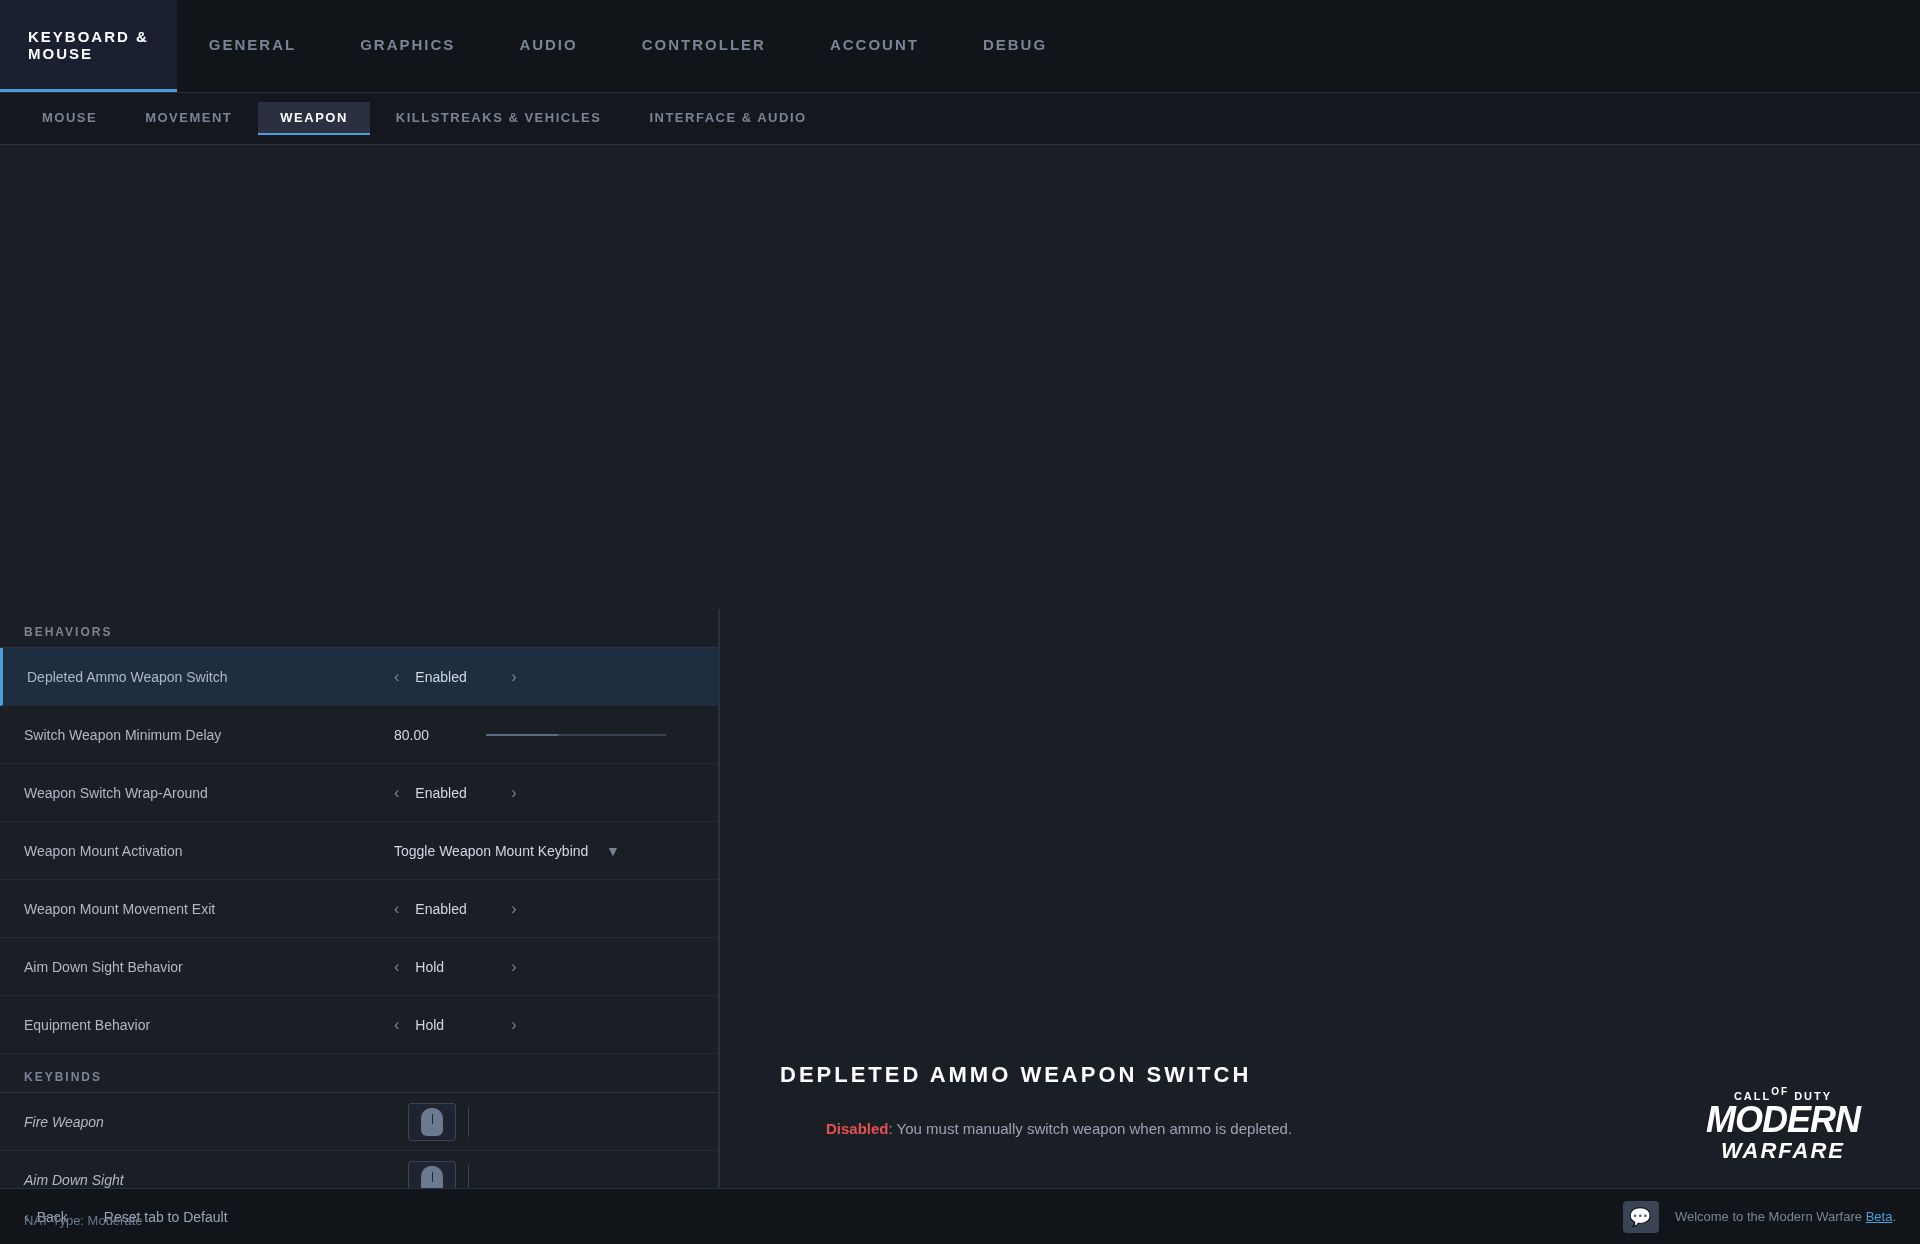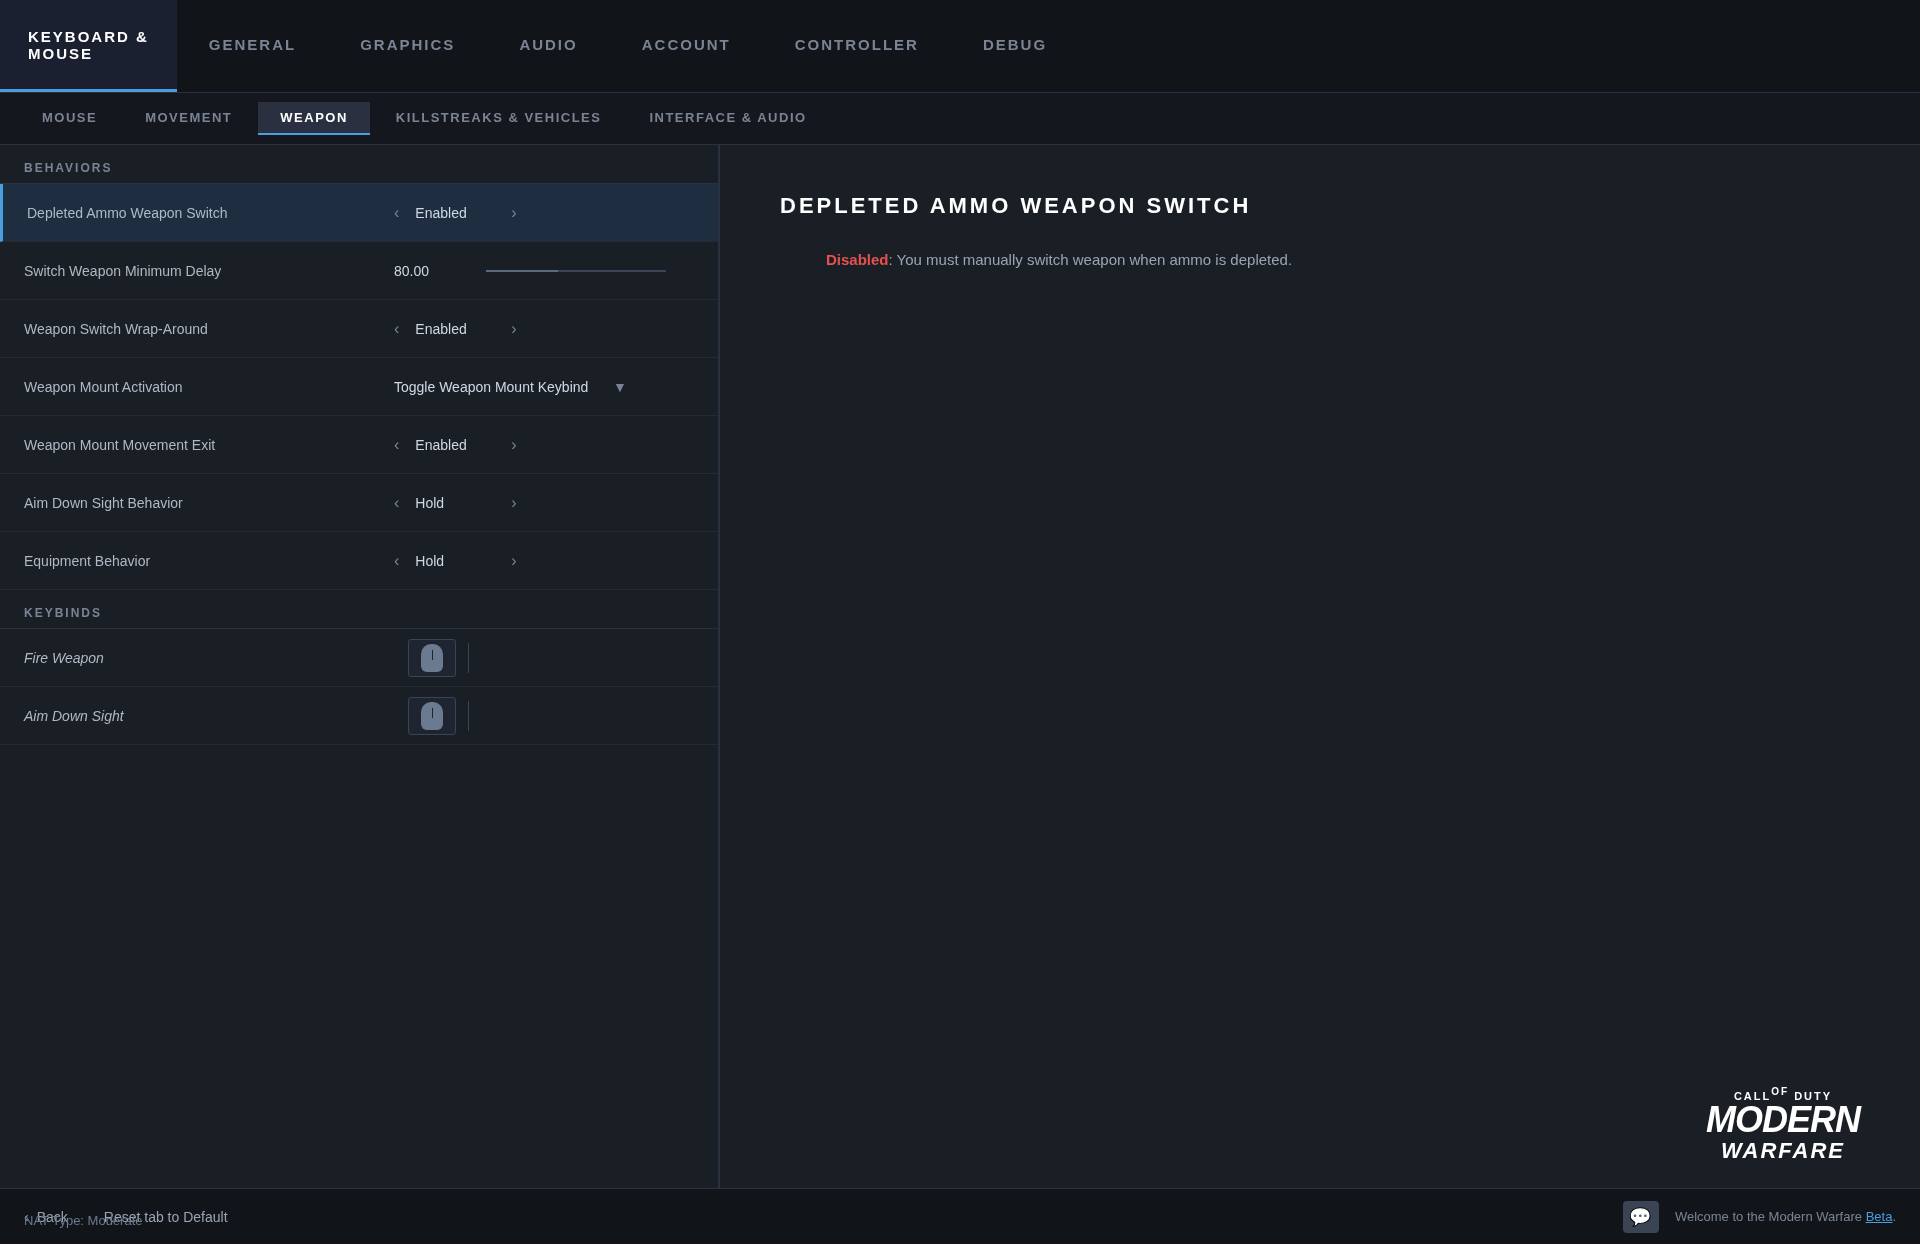--- a/index.html
+++ b/index.html
@@ -65,20 +65,21 @@
     .sub-nav-item.active {
       color: #ffffff;
       background: #2a3040;
       border-bottom: 2px solid #4a9ede;
     }
 
     
     .main-content {
       display: flex;
       height: calc(1244px - 72px - 52px - 56px);
+      align-items: flex-end;
     }
 
     
     .left-panel {
       width: 720px;
       background: #1a1f26;
       border-right: 2px solid #2a3040;
       overflow-y: auto;
       padding: 0;
     }
@@ -146,21 +147,21 @@
       font-size: 16px;
     }
     .nav-arrow {
       cursor: pointer;
       color: #7a8494;
     }
 
     .dropdown-control {
       display: flex;
       align-items: center;
-      gap: 19px;
+      gap: 12px;
     }
     .dropdown-value {
       font-size: 14px;
       color: #d0d8e4;
       min-width: 200px;
     }
     .dropdown-arrow {
       color: #7a8494;
       font-size: 14px;
     }
@@ -356,24 +357,24 @@
   <div class="top-nav-item">
     <span>GENERAL</span>
   </div>
   <div class="top-nav-item">
     <span>GRAPHICS</span>
   </div>
   <div class="top-nav-item">
     <span>AUDIO</span>
   </div>
   <div class="top-nav-item">
+    <span>CONTROLLER</span>
+  </div>
+  <div class="top-nav-item">
     <span>ACCOUNT</span>
-  </div>
-  <div class="top-nav-item">
-    <span>CONTROLLER</span>
   </div>
   <div class="top-nav-item">
     <span>DEBUG</span>
   </div>
 </div>
 
 <div class="sub-nav">
   <div class="sub-nav-item">
     <span>MOUSE</span>
   </div>

